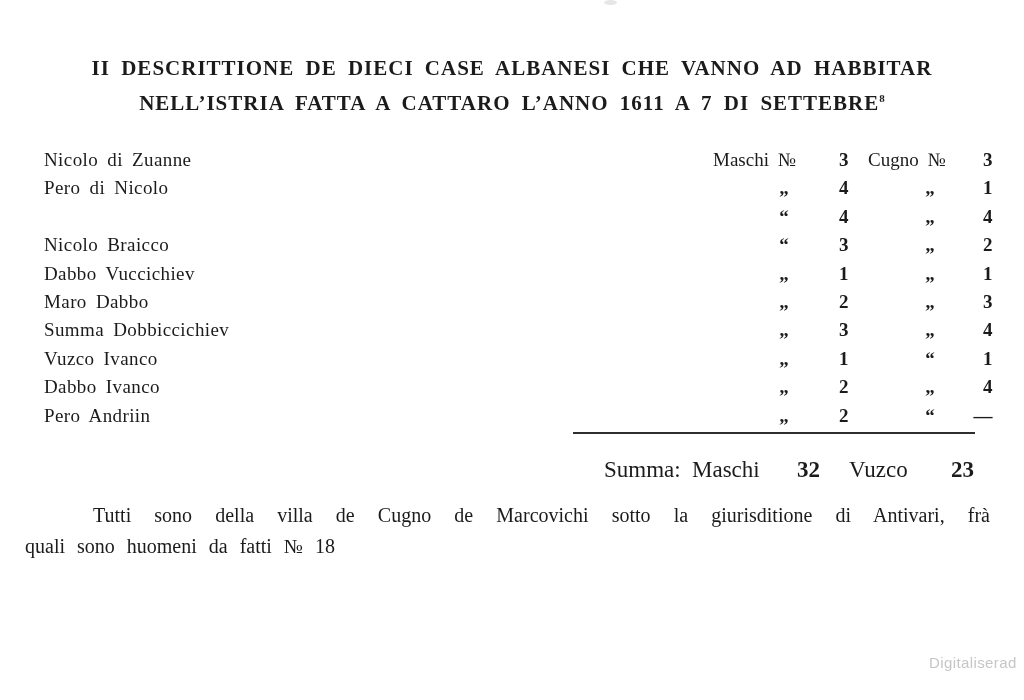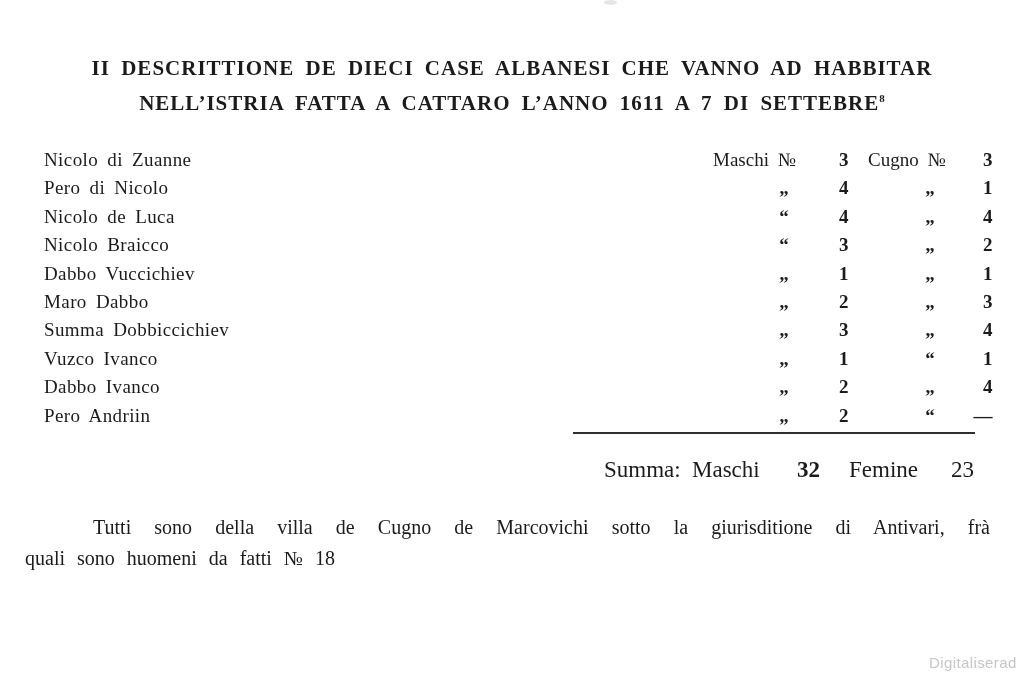--- a/index.html
+++ b/index.html
@@ -64,29 +64,28 @@
     position: absolute;
     top: 12px;
     line-height: 28px;
     font-size: 23px;
     white-space: nowrap;
   }
   .s-label { left: 604px; word-spacing: 3px; }
   .s-mlab  { left: 692px; }
   .s-mtot  { left: 776px; width: 44px; text-align: right; font-weight: bold; }
   .s-flab  { left: 849px; }
-  .s-ftot  { left: 928px; width: 46px; text-align: right; font-weight: normal; }
+  .s-ftot  { left: 928px; width: 46px; text-align: right; font-weight: bold; }
   .para {
     position: absolute;
     left: 25px; top: 500px;
     width: 965px;
     font-size: 20px;
     line-height: 31px;
     word-spacing: 7px;
-    margin-top: 12px;
   }
   .para .l1 {
     text-indent: 68px;
     text-align: justify;
     text-align-last: justify;
   }
   .para .l2 { text-align: left; }
   .wm {
     position: absolute;
     left: 929px; top: 654px;
@@ -118,21 +117,20 @@
     </div>
     <div id="rows">
         <div class="trow">
           <span class="c-name">Pero di Nicolo</span>
           <span class="c-mmark ditto">„</span>
           <span class="c-mval num">4</span>
           <span class="c-fmark ditto">„</span>
           <span class="c-fval num">1</span>
         </div>
         <div class="trow">
-          <span class="c-name">Nicolo de Luca</span>
           <span class="c-mmark ditto">“</span>
           <span class="c-mval num">4</span>
           <span class="c-fmark ditto">„</span>
           <span class="c-fval num">4</span>
         </div>
         <div class="trow">
           <span class="c-name">Nicolo Braicco</span>
           <span class="c-mmark ditto">“</span>
           <span class="c-mval num">3</span>
           <span class="c-fmark ditto">„</span>
@@ -182,21 +180,21 @@
         </div>
       </div>
   </div>
 
   <div class="rule"></div>
 
   <div class="summa">
     <span class="s-label">Summa:</span>
     <span class="s-mlab">Maschi</span>
     <span class="s-mtot">32</span>
-    <span class="s-flab">Femine</span>
+    <span class="s-flab">Vuzco</span>
     <span class="s-ftot">23</span>
   </div>
 
   <div class="para">
     <div class="l1">Tutti sono della villa de Cugno de Marcovichi sotto la giurisditione di Antivari, frà</div>
     <div class="l2">quali sono huomeni da fatti № 18</div>
   </div>
 
   <div class="wm">Digitaliserad</div>
 

